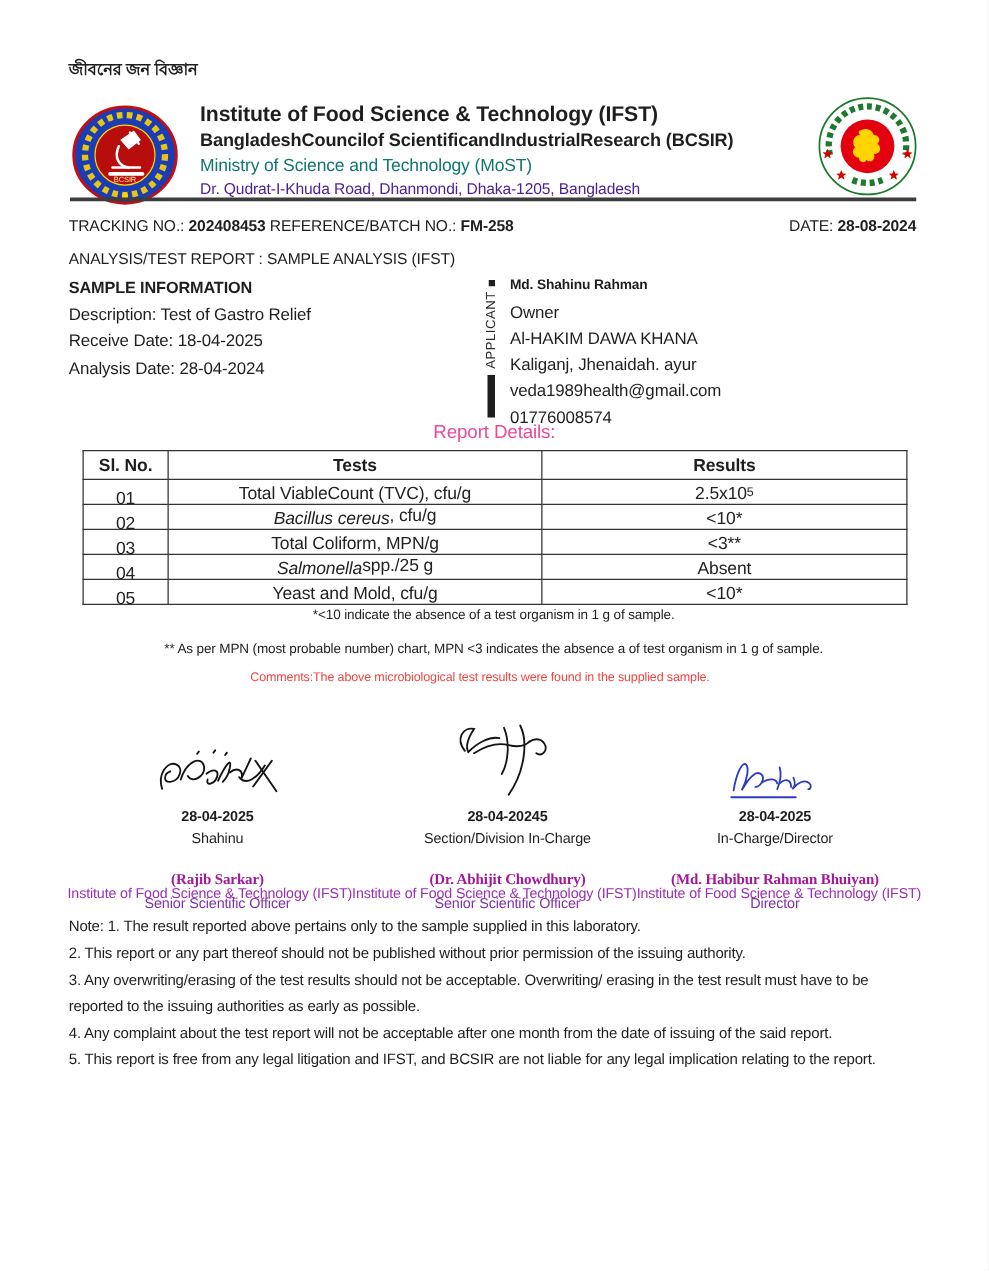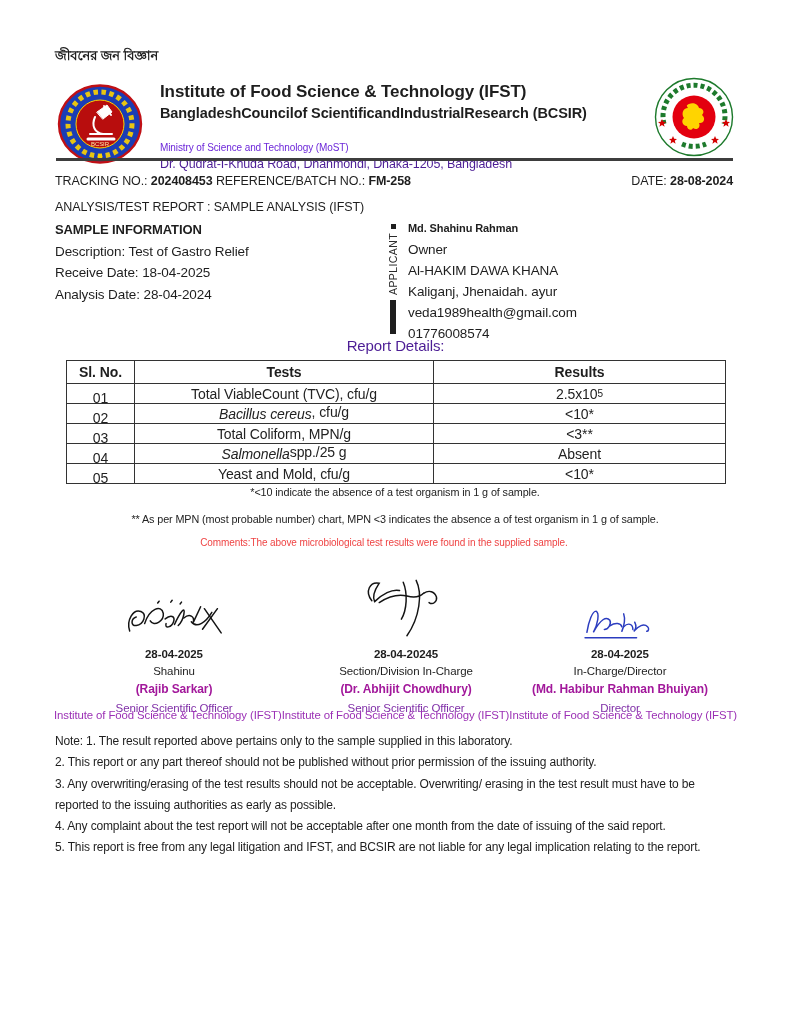--- a/index.html
+++ b/index.html
@@ -8,21 +8,21 @@
     font-family:"Liberation Sans", sans-serif;color:#1e1e1e;overflow:hidden;
     letter-spacing:-0.1px;
   }
   .abs{position:absolute;}
   
   .motto{left:55px;top:46px;font-size:13px;font-weight:bold;}
   .logo-left{left:57px;top:84px;width:86px;height:80px;}
   .header-text{left:160px;top:82px;line-height:1.22;}
   .header-text .l1{font-size:17px;font-weight:bold;}
   .header-text .l2{font-size:14.5px;font-weight:bold;margin-top:2px;}
-  .header-text .l3{font-size:10px;color:#6d28d9;margin-top:20px;}
+  .header-text .l3{font-size:14px;color:#0f766e;margin-top:2px;}
   .header-text .l4{font-size:12.5px;color:#4c1d95;margin-top:2px;font-weight:500;}
   .logo-right{left:653px;top:76px;width:82px;height:82px;}
   .rule{left:56px;top:158px;width:677px;height:3px;background:#3d3d3d;}
   
   .meta-row{left:55px;top:174px;width:678px;display:flex;justify-content:space-between;font-size:12.5px;}
   .meta-row b{font-weight:bold;}
   .analysis-line{left:55px;top:200px;font-size:12.5px;}
   
   .sample{left:55px;top:222px;}
   .sample .hd{font-size:13px;font-weight:bold;}
@@ -33,41 +33,41 @@
   .app-rail .sq{width:5px;height:5px;background:#1e1e1e;}
   .app-rail .vtext{
     margin-top:4px;font-size:10.5px;color:#2a2a2a;letter-spacing:0.4px;
     writing-mode:vertical-rl;transform:rotate(180deg);height:62px;
   }
   .app-rail .bar{margin-top:5px;width:6px;height:34px;background:#1e1e1e;}
   .app-info{left:408px;top:218px;line-height:21px;}
   .app-info .nm{font-size:11px;font-weight:bold;}
   .app-info .ln{font-size:13.5px;}
   
-  .report-title{left:66px;top:337px;width:659px;text-align:center;font-size:15px;color:#4c1d95;}
+  .report-title{left:66px;top:337px;width:659px;text-align:center;font-size:15px;color:#ec4899;}
   table.rep{left:66px;top:360px;width:659px;border-collapse:collapse;position:absolute;table-layout:fixed;}
   table.rep col.c1{width:68px;} table.rep col.c2{width:299px;} table.rep col.c3{width:292px;}
   table.rep th, table.rep td{border:1.4px solid #333;text-align:center;padding:0;overflow:visible;}
   table.rep th{font-size:14px;font-weight:bold;height:22px;}
   table.rep td{height:19px;font-size:14px;color:#222;}
   td.sl span{position:relative;top:4px;}
   .ital{font-style:italic;}
   .raised{position:relative;top:-2px;}
   .res{font-size:13.5px;}
   .sup5{font-size:10px;position:relative;top:-2px;}
   
   .fn1{left:55px;top:486px;width:680px;text-align:center;font-size:10.8px;color:#222;}
   .fn2{left:55px;top:513px;width:680px;text-align:center;font-size:10.8px;color:#222;}
   .comments{left:44px;top:537px;width:680px;text-align:center;font-size:10px;color:#ef4444;}
   
   .sig-col{position:absolute;width:230px;text-align:center;}
   .sig-col .draw{height:76px;display:flex;align-items:flex-end;justify-content:center;}
   .sig-col .dt{font-size:11.5px;font-weight:bold;margin-top:2px;}
   .sig-col .rl{font-size:11.5px;margin-top:5px;}
-  .sig-col .nm{font-size:12px;font-weight:bold;color:#a2189b;margin-top:5px;}
+  .sig-col .nm{font-size:12px;font-weight:bold;color:#a2189b;margin-top:19px;font-family:Liberation Serif, serif;}
   .sig-col .tt{font-size:11.5px;color:#8031a8;margin-top:6px;}
   .org-line{left:40px;top:709px;width:711px;text-align:center;font-size:11.4px;color:#9b30b5;}
   
   .notes{left:55px;top:731px;width:684px;font-size:12px;line-height:21.3px;letter-spacing:-0.15px;color:#1e1e1e;}
   svg{display:block;}
 </style>
 </head>
 <body>
 
 <div class="page">

